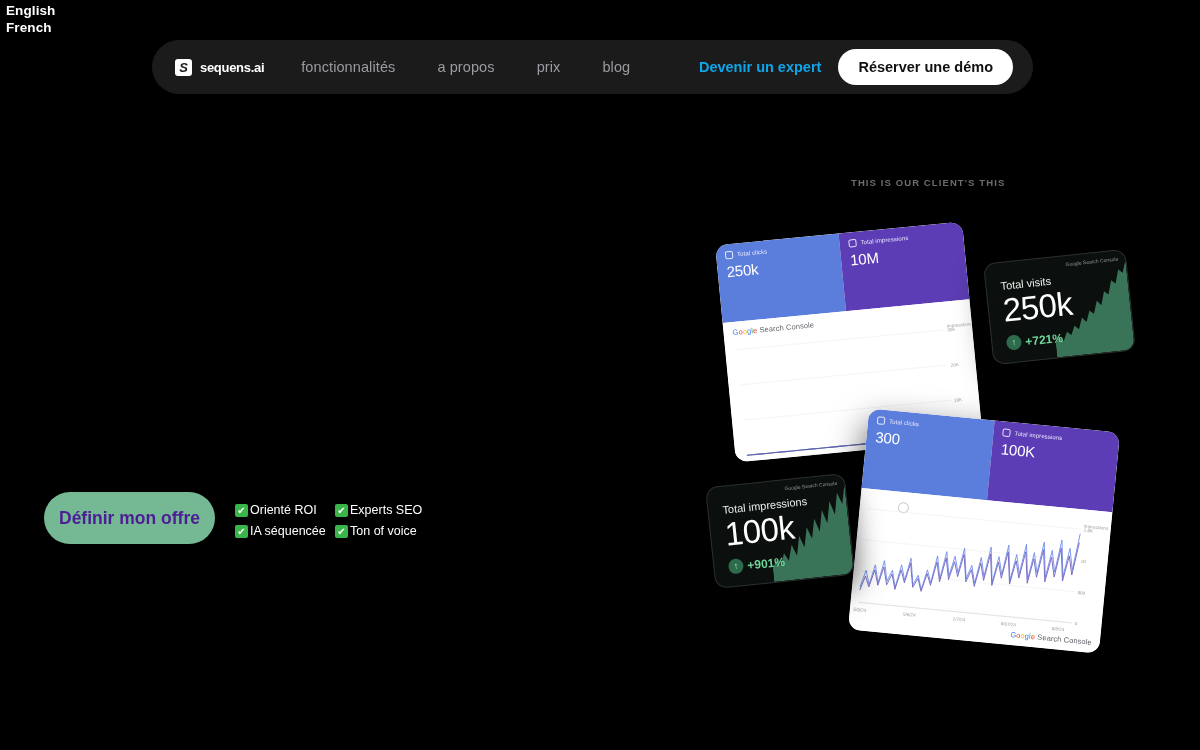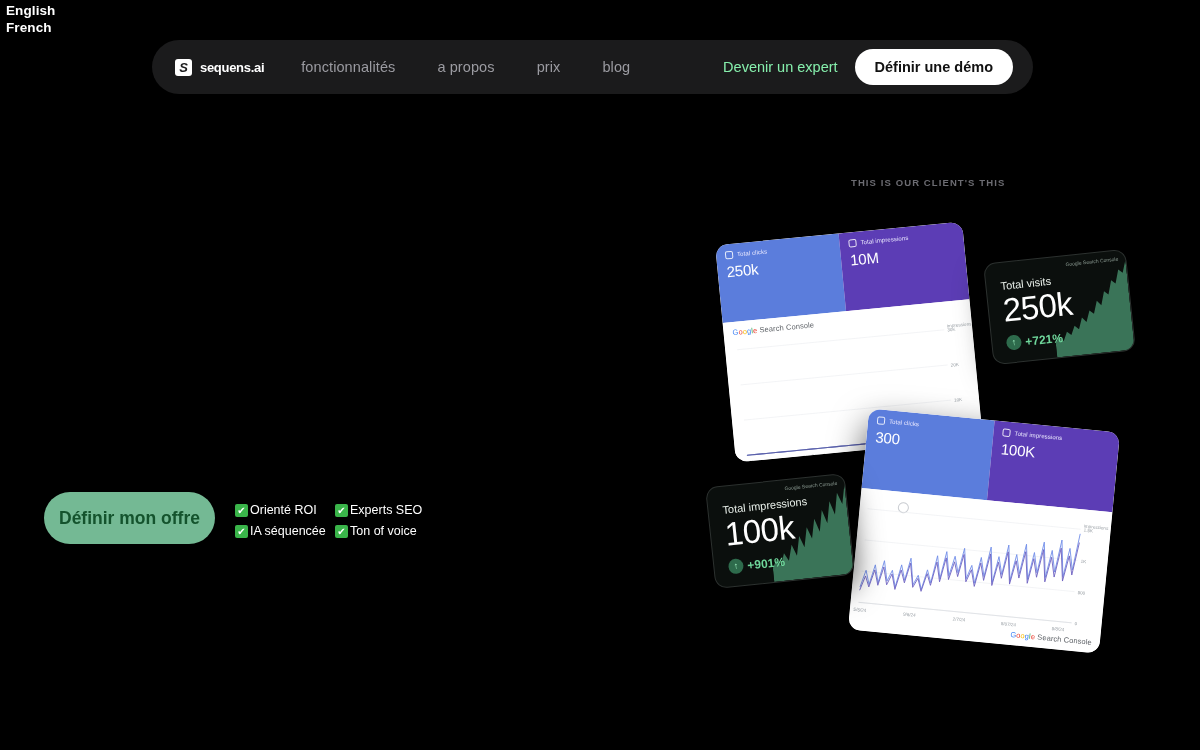--- a/index.html
+++ b/index.html
@@ -25,31 +25,31 @@
   .brand-mark {
     width: 17px; height: 17px; border-radius: 3px; background: #fff;
     display: flex; align-items: center; justify-content: center;
     color: #1b1b1c; font-size: 13px; font-weight: 700; font-style: italic;
     line-height: 1;
   }
   .brand-text { color: #fff; font-size: 13px; font-weight: 700; letter-spacing: -.3px; }
   .nav-links { display: flex; align-items: center; gap: 42px; margin-left: 37px; }
   .nav-link { color: #9b9ba1; font-size: 14.5px; letter-spacing: .1px; cursor: pointer; }
   .nav-right { display: flex; align-items: center; gap: 17px; margin-left: auto; margin-right: 20px; }
-  .nav-expert { color: #86efac; font-size: 14.5px; font-weight: 400; cursor: pointer; }
+  .nav-expert { color: #0ea5e9; font-size: 14.5px; font-weight: 700; cursor: pointer; }
   .nav-cta {
     background: #fff; color: #111; font-size: 14.5px; font-weight: 700;
     border: 0; border-radius: 20px; padding: 10px 20px; cursor: pointer;
     font-family: inherit;
   }
 
   
   .hero-cta {
     position: absolute; left: 44px; top: 492px;
-    background: #74b994; color: #14532d; border: 0; border-radius: 26px;
+    background: #74b994; color: #4c1d95; border: 0; border-radius: 26px;
     width: 171px; height: 52px; font-size: 17.5px; font-weight: 700;
     cursor: pointer; font-family: inherit;
   }
   .features {
     position: absolute; left: 235px; top: 503px;
     display: grid; grid-template-columns: 100px 100px;
     row-gap: 7px; column-gap: 0px;
   }
   .feat { display: flex; align-items: center; gap: 2px; }
   .feat-check {
@@ -144,21 +144,21 @@
       <span class="brand-text">sequens.ai</span>
     </div>
     <div class="nav-links">
       <span class="nav-link">fonctionnalités</span>
       <span class="nav-link">a propos</span>
       <span class="nav-link">prix</span>
       <span class="nav-link">blog</span>
     </div>
     <div class="nav-right">
       <span class="nav-expert">Devenir un expert</span>
-      <button class="nav-cta">Définir une démo</button>
+      <button class="nav-cta">Réserver une démo</button>
     </div>
   </nav>
 
   <button class="hero-cta">Définir mon offre</button>
 
   <div class="features">
     <div class="feat">
       <span class="feat-check">✔</span>
       <span class="feat-label">Orienté ROI</span>
     </div>

